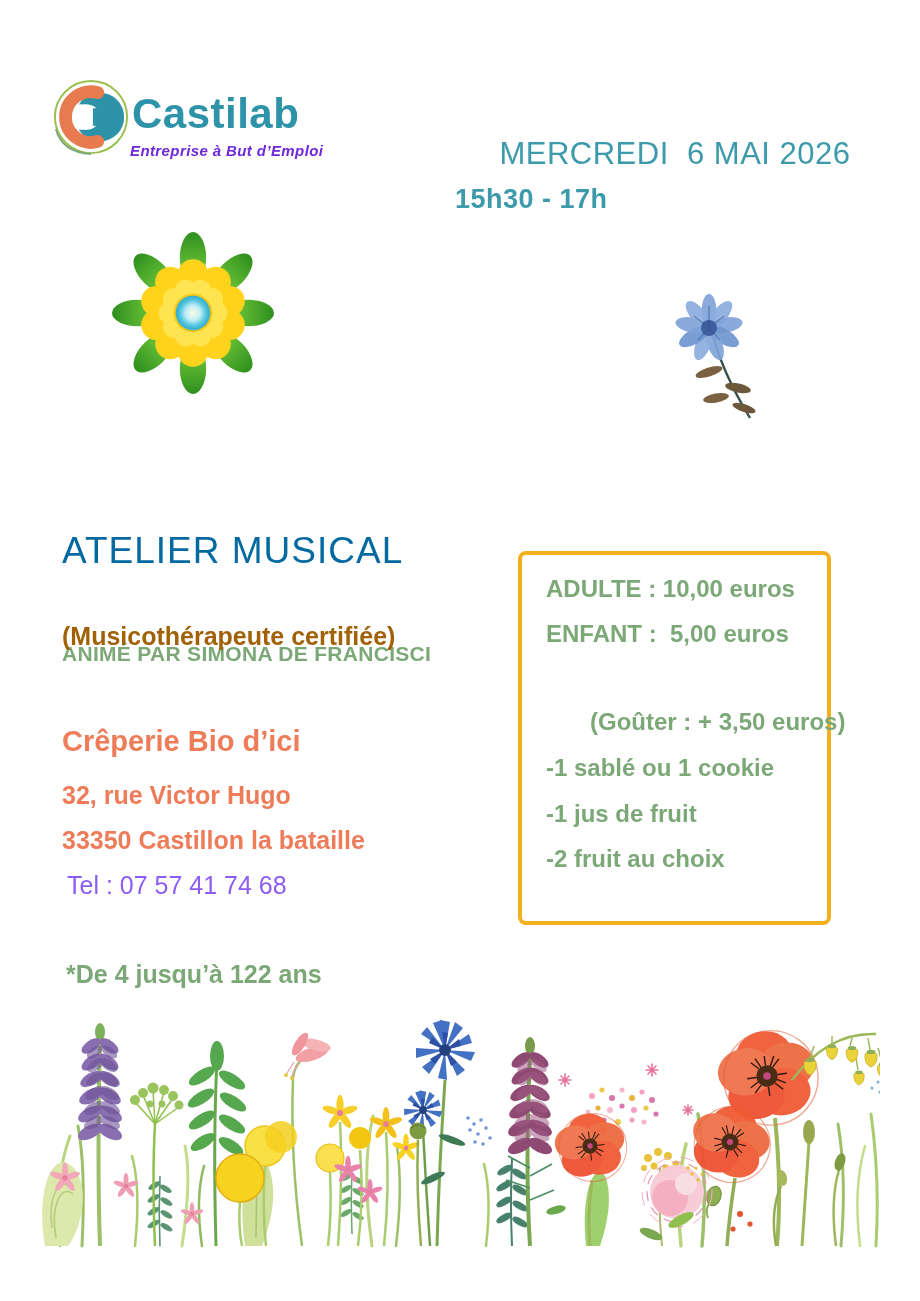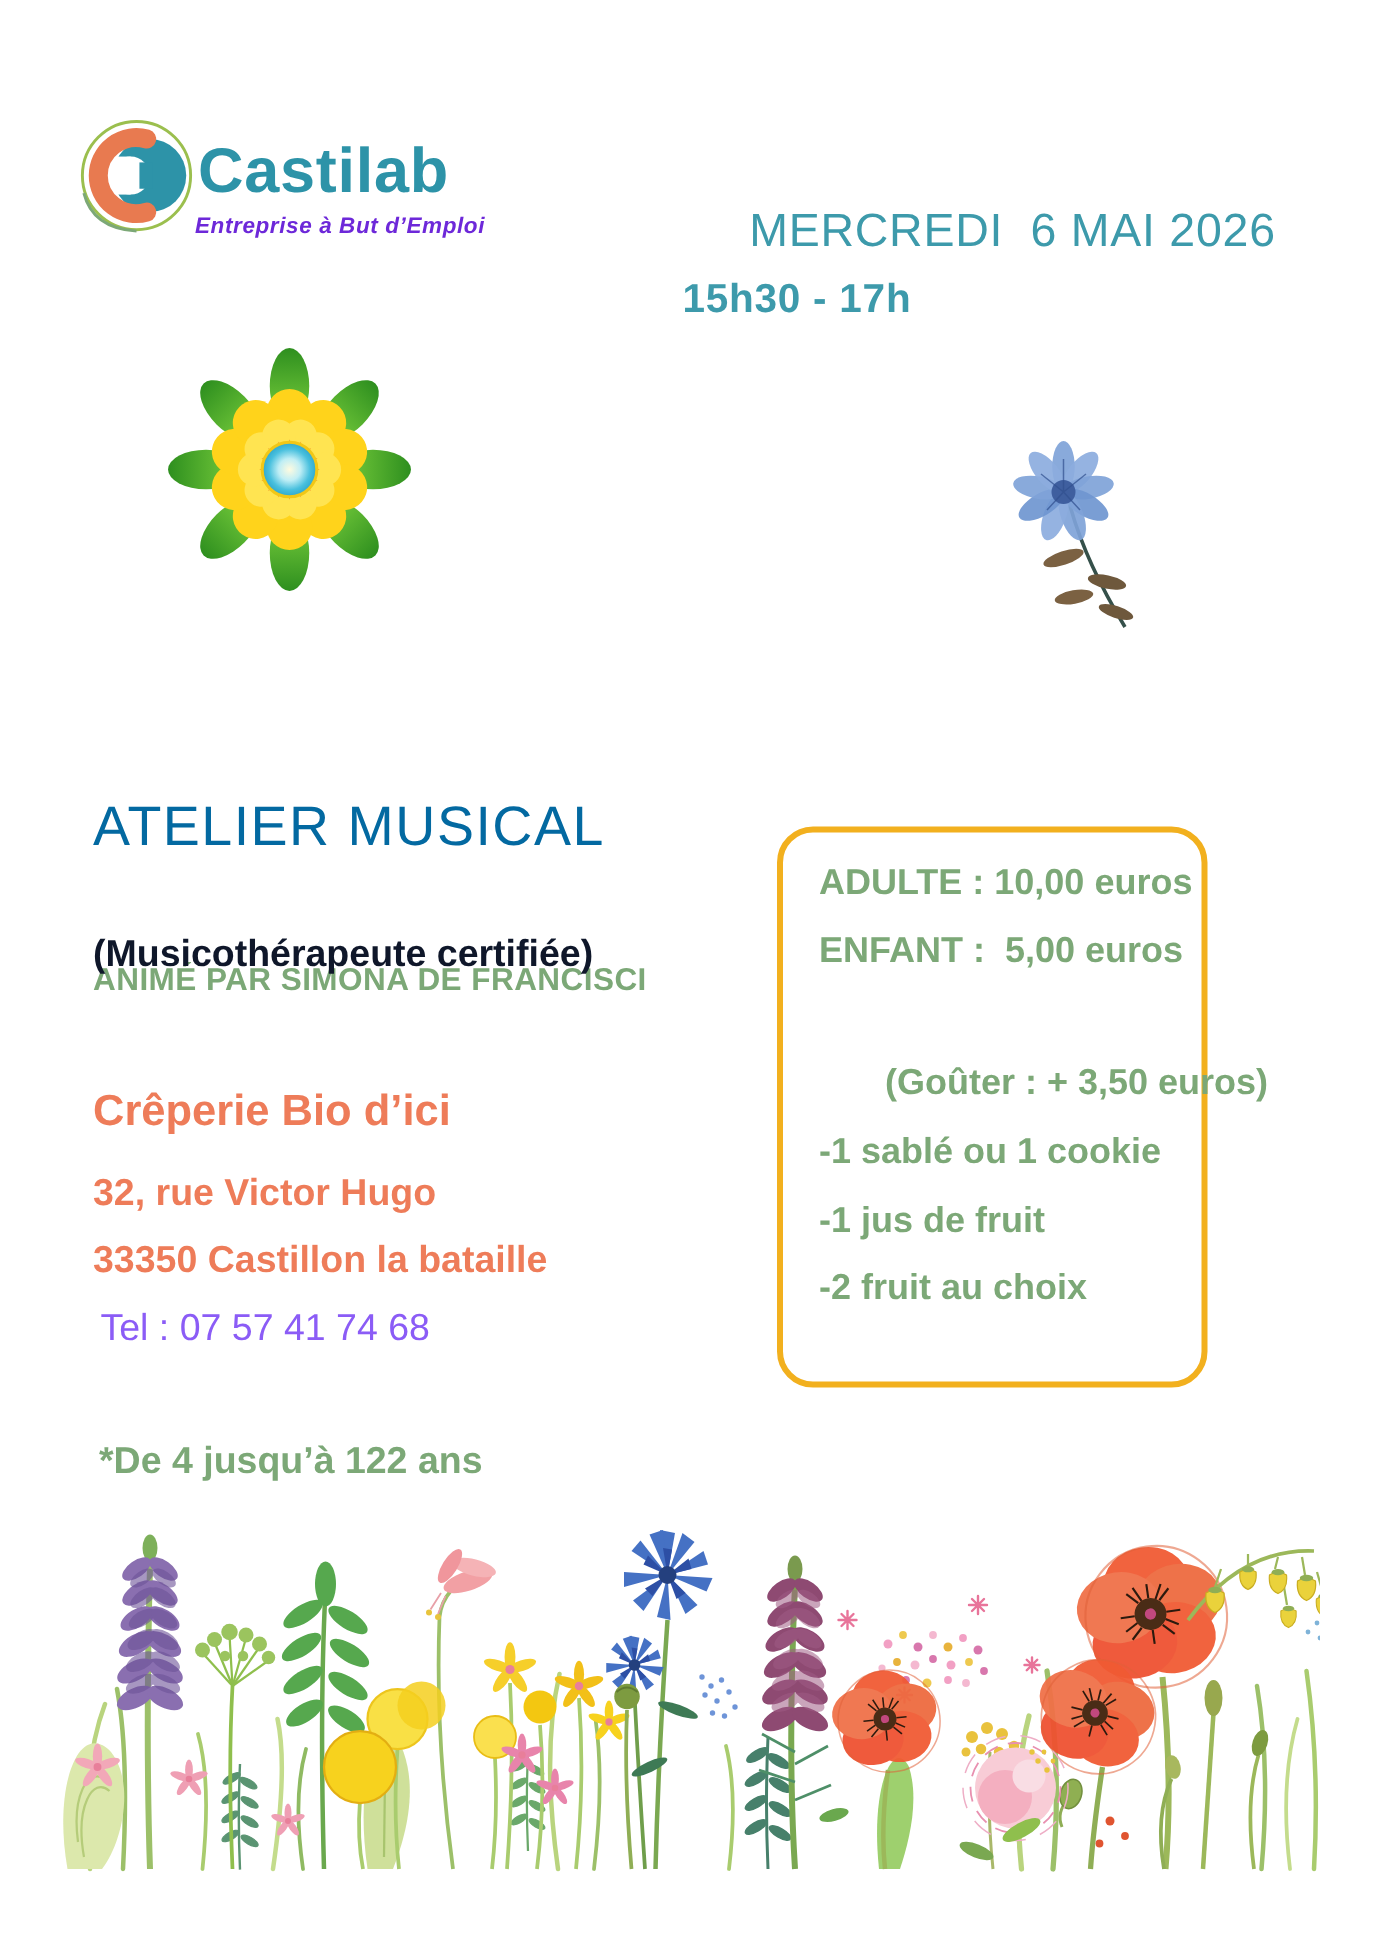--- a/index.html
+++ b/index.html
@@ -21,24 +21,24 @@
   .title{left:275px;top:258px;width:390px;text-align:center;color:#ee7c59;font-weight:700;font-size:40px;letter-spacing:.5px;}
   .title div{line-height:70px;}
 
   
   .yflower{left:112px;top:230px;}
   .bflower{left:652px;top:292px;}
 
   
   .atelier{left:62px;top:530px;font-size:37px;font-weight:400;color:#0369a1;letter-spacing:1px;}
   .facilitator{left:62px;top:594px;font-size:21px;font-weight:600;color:#7ca877;letter-spacing:.3px;margin-top:48px;}
-  .credential{left:62px;top:622px;font-size:25px;font-weight:600;color:#0f172a;}
-
-  
-  .pricebox{left:518px;top:551px;width:287px;height:374px;border:4px solid #f2b01e;border-radius:24px;
+  .credential{left:62px;top:622px;font-size:25px;font-weight:600;color:#a16207;}
+
+  
+  .pricebox{left:518px;top:551px;width:313px;height:374px;border:4px solid #f2b01e;border-radius:8px;
             box-sizing:border-box;color:#7ca877;font-weight:600;font-size:24px;}
   .pricebox div{position:absolute;left:24px;white-space:pre;}
   .p-adult{top:20px;}
   .p-child{top:65px;}
   .p-snack{top:153px;left:26px;margin-left:44px;}
   .p-it0{top:199px;}
   .p-it1{top:245px;}
   .p-it2{top:290px;}
 
   

